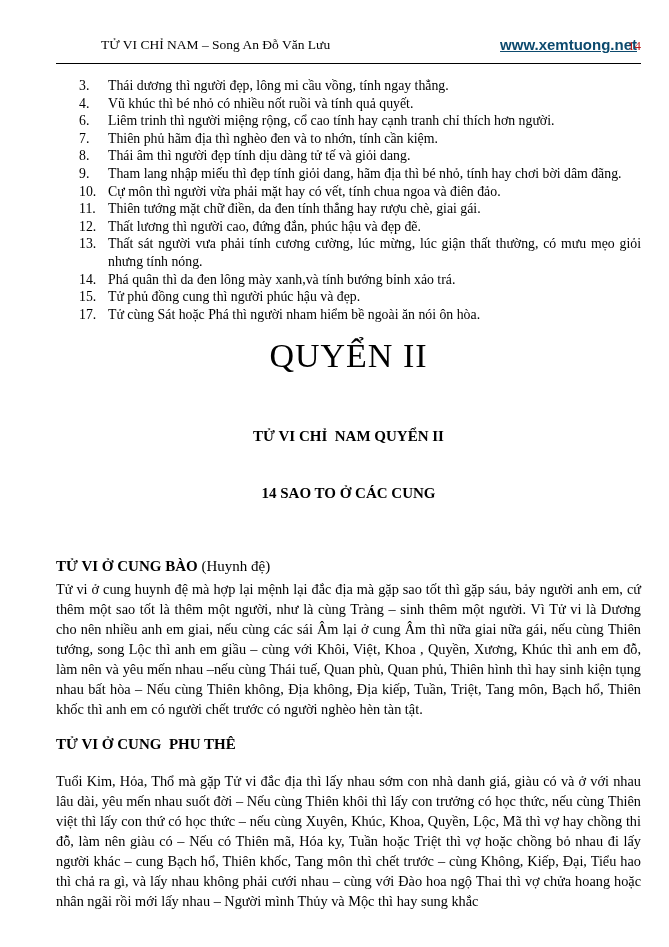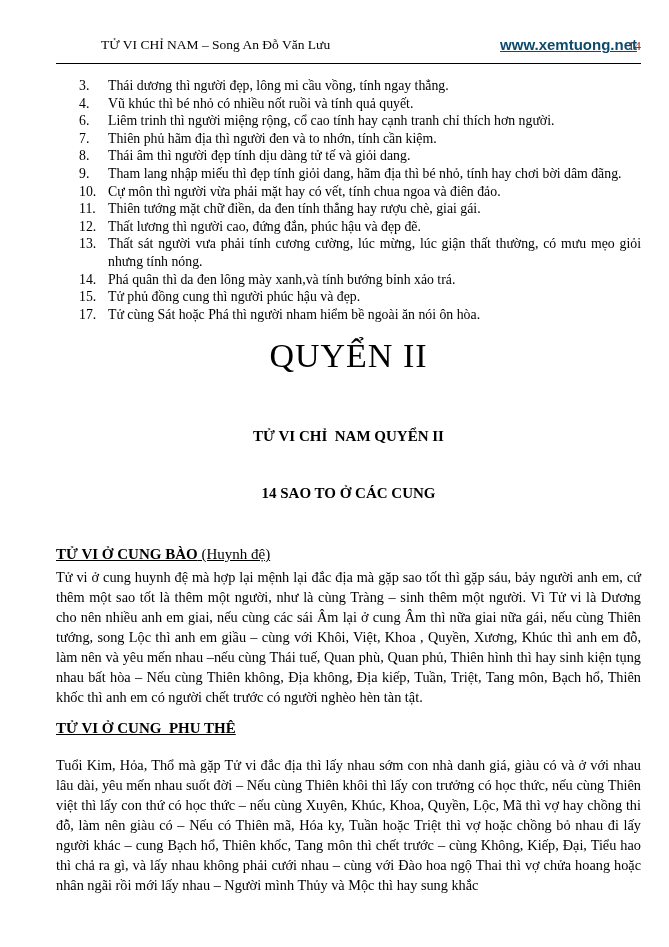--- a/index.html
+++ b/index.html
@@ -73,25 +73,24 @@
   }
   .subtitle {
     margin-top: 12px;
     text-align: center;
     font-weight: bold;
     font-size: 15px;
     line-height: 19px;
     white-space: pre-wrap;
   }
   .section-heading {
-    margin-top: 4px;
+    margin-top: 16px;
     font-size: 15px;
     line-height: 19px;
     white-space: pre-wrap;
-    text-decoration: underline;
   }
   .section-heading .bold { font-weight: bold; }
   .section-heading .normal { font-weight: normal; }
   .body-para {
     margin-top: 3px;
     font-size: 14.3px;
     line-height: 20px;
     text-align: justify;
   }
   .section-phuthe { margin-top: 12px; }
@@ -113,21 +112,21 @@
 
   <div class="num-list">
 
       <div class="li"><span class="num">3.</span><span>Thái dương thì người đẹp, lông mi cầu vồng, tính ngay thẳng.</span></div>
 
       <div class="li"><span class="num">4.</span><span>Vũ khúc thì bé nhỏ có nhiều nốt ruồi và tính quả quyết.</span></div>
 
 
       <div class="li"><span class="num">6.</span><span>Liêm trinh thì người miệng rộng, cổ cao tính hay cạnh tranh chỉ thích hơn người.</span></div>
 
-      <div class="li"><span class="num">7.</span><span>Thiên phủ hãm địa thì người đen và to nhớn, tính cần kiệm.</span></div>
+      <div class="li"><span class="num">7.</span><span>Thiên phủ hãm địa thì nghèo đen và to nhớn, tính cần kiệm.</span></div>
 
       <div class="li"><span class="num">8.</span><span>Thái âm thì người đẹp tính dịu dàng tử tế và giỏi dang.</span></div>
 
       <div class="li"><span class="num">9.</span><span>Tham lang nhập miếu thì đẹp tính giỏi dang, hãm địa thì bé nhỏ, tính hay chơi bời dâm đãng.</span></div>
 
       <div class="li"><span class="num">10.</span><span>Cự môn thì người vừa phải mặt hay có vết, tính chua ngoa và điên đảo.</span></div>
 
       <div class="li"><span class="num">11.</span><span>Thiên tướng mặt chữ điền, da đen tính thẳng hay rượu chè, giai gái.</span></div>
 
       <div class="li"><span class="num">12.</span><span>Thất lương thì người cao, đứng đắn, phúc hậu và đẹp đẽ.</span></div>

